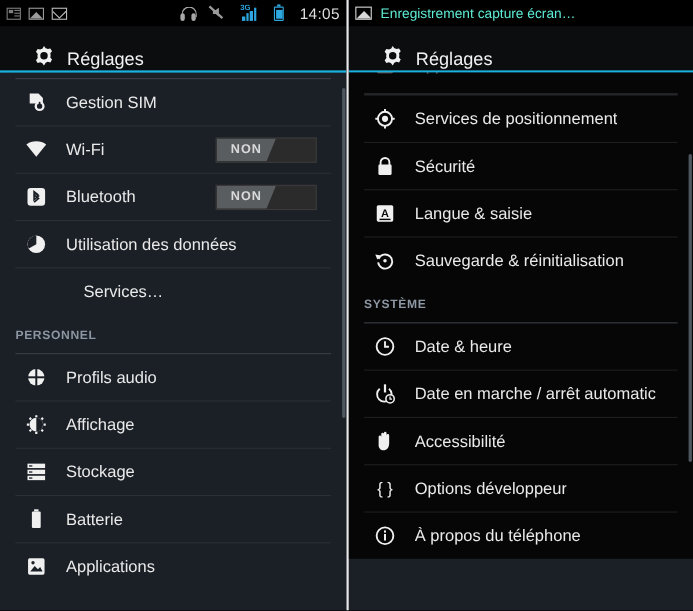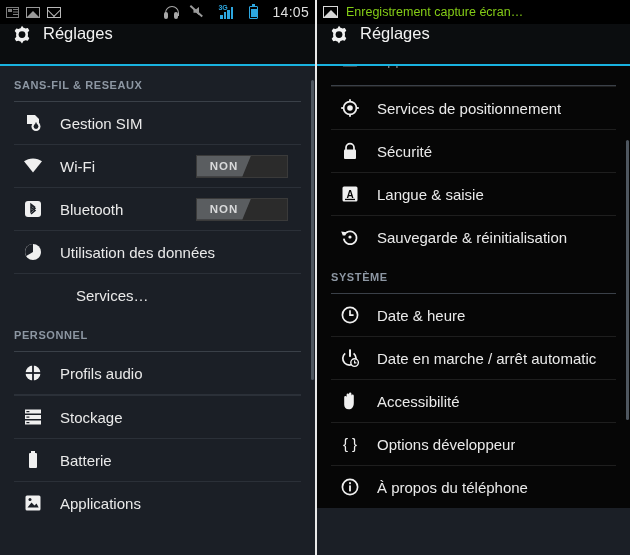--- a/index.html
+++ b/index.html
@@ -9,21 +9,21 @@
   .screens { display:flex; width:630px; height:555px; }
   .panel { width:315px; height:555px; position:relative; overflow:hidden; background:#1b1f26; }
   .panel.right { border-left:2px solid #e8e8e8; width:315px; }
 
   
   .statusbar { height:24px; background:#000; display:flex; align-items:center;
     padding:0 6px; position:relative; }
   .sb-left { display:flex; align-items:center; gap:7px; }
   .sb-right { margin-left:auto; display:flex; align-items:center; gap:14px; }
   .sb-time { color:#dfdfdf; font-size:14px; letter-spacing:.3px; }
-  .notif-title { color:#84cc16; font-size:12.5px; margin-left:8px; white-space:nowrap; }
+  .notif-title { color:#5eead4; font-size:12.5px; margin-left:8px; white-space:nowrap; }
 
   .ic { display:inline-block; }
   .ic-news { width:13px; height:11px; border:1.4px solid #7d7d7d; position:relative; }
   .ic-news:before { content:""; position:absolute; left:1px; top:1px; width:4px; height:3px; background:#7d7d7d; }
   .ic-news:after { content:""; position:absolute; left:6px; top:1.5px; width:5px; height:1px;
     background:#7d7d7d; box-shadow:0 2.5px 0 #7d7d7d, 0 5px 0 #7d7d7d; }
   .ic-pic { width:14px; height:11px; border:1.4px solid #9a9a9a; position:relative; overflow:hidden; }
   .ic-pic:after { content:""; position:absolute; bottom:0; left:0; width:0; height:0;
     border-left:6px solid transparent; border-right:6px solid transparent; border-bottom:6px solid #9a9a9a; }
   .ic-mail { width:14px; height:11px; border:1.4px solid #b9b9b9; position:relative; overflow:hidden; }
@@ -46,21 +46,21 @@
   .ic-signal { width:16px; height:13px; position:relative; }
   .ic-signal .bar { position:absolute; bottom:0; background:#2da7e0; width:2.6px; }
   .ic-signal .b1 { left:1px; height:4px; } .ic-signal .b2 { left:4.4px; height:6.5px; }
   .ic-signal .b3 { left:7.8px; height:9px; } .ic-signal .b4 { left:11.2px; height:11.5px; }
   .ic-signal .g { position:absolute; top:-2px; left:-1px; color:#2da7e0; font-size:7px; font-weight:bold; }
   .ic-batt { width:9px; height:13px; border:1.5px solid #2da7e0; position:relative; border-radius:1px; }
   .ic-batt:before { content:""; position:absolute; top:-3px; left:2px; width:3px; height:2px; background:#2da7e0; }
   .ic-batt:after { content:""; position:absolute; left:0.5px; bottom:0.5px; right:0.5px; top:2.5px; background:#2da7e0; }
 
   
-  .actionbar { height:40px; background:#0b0d0f; display:flex; align-items:flex-start; padding-left:10px; }
+  .actionbar { height:40px; background:#0b0d0f; display:flex; align-items:flex-end; padding-left:28px; }
   .ab-title { color:#f2f2f2; font-size:16.5px; margin-left:9px; }
   .gear { width:24px; height:24px; position:relative; flex:0 0 auto; }
   .gear svg { display:block; }
   .accent { height:2px; background:#19b2e0; }
 
   
   .list { position:relative; }
   .section { padding:13px 0 5px 14px; }
   .section-label { color:#8d97a3; font-size:11px; font-weight:bold; letter-spacing:.6px; }
   .section-rule { height:1px; background:#3a4048; margin:5px 14px 0 14px; }
@@ -125,23 +125,20 @@
           <path class="g-white" d="M12 1.8l1.5 2.0a8.4 8.4 0 0 1 1.9.8l2.4-.6 1.5 2.6-1.6 1.9c.2.6.3 1.3.3 1.9s-.1 1.3-.3 1.9l1.6 1.9-1.5 2.6-2.4-.6c-.6.4-1.2.6-1.9.8L12 19.5l-1.5-2.0a8.4 8.4 0 0 1-1.9-.8l-2.4.6-1.5-2.6 1.6-1.9a7.6 7.6 0 0 1 0-3.8L4.7 7.1l1.5-2.6 2.4.6c.6-.4 1.2-.6 1.9-.8L12 1.8z"></path>
           <circle cx="12" cy="10.6" r="3.4" fill="#0b0d0f"></circle>
         </svg>
       </span>
       <span class="ab-title">Réglages</span>
     </div>
     <div class="accent"></div>
 
     <div class="list">
 
-      <div class="section">
-        <div class="section-label">SANS-FIL &amp; RESEAUX</div>
-      </div>
       <div class="section-rule"></div>
 
       <div class="row">
         <span class="row-ic">
           <svg width="20" height="20" viewBox="0 0 20 20">
             <path class="g-white" d="M4 2h8l4 4v5h-12z"></path>
             <circle cx="13" cy="13.5" r="4.5" fill="#f0f0f0"></circle>
             <circle cx="13" cy="13.5" r="2.4" fill="#1b1f26"></circle>
             <rect x="12.3" y="9.6" width="1.4" height="3" fill="#1b1f26"></rect>
           </svg>
@@ -205,20 +202,39 @@
           <svg width="20" height="20" viewBox="0 0 20 20">
             <circle cx="10" cy="10" r="7.5" class="g-white"></circle>
             <rect x="9.1" y="1" width="1.8" height="18" fill="#1b1f26"></rect>
             <rect x="1" y="9.1" width="18" height="1.8" fill="#1b1f26"></rect>
           </svg>
         </span>
         <span class="row-label">Profils audio</span>
       </div>
       <div class="row-div"></div>
 
+      <div class="row">
+        <span class="row-ic">
+          <svg width="20" height="20" viewBox="0 0 20 20">
+            <circle cx="10" cy="10" r="6.2" class="g-white"></circle>
+            <g stroke="#f0f0f0" stroke-width="2">
+              <line x1="10" y1="1.4" x2="10" y2="3.4"></line>
+                <line x1="10" y1="16.6" x2="10" y2="18.6"></line>
+              <line x1="1.4" y1="10" x2="3.4" y2="10"></line>
+                <line x1="16.6" y1="10" x2="18.6" y2="10"></line>
+              <line x1="3.9" y1="3.9" x2="5.3" y2="5.3"></line>
+                <line x1="14.7" y1="14.7" x2="16.1" y2="16.1"></line>
+              <line x1="16.1" y1="3.9" x2="14.7" y2="5.3"></line>
+                <line x1="5.3" y1="14.7" x2="3.9" y2="16.1"></line>
+            </g>
+            <path d="M10 3.8v12.4a6.2 6.2 0 0 0 0-12.4z" fill="#1b1f26"></path>
+          </svg>
+        </span>
+        <span class="row-label">Affichage</span>
+      </div>
       <div class="row-div"></div>
 
       <div class="row">
         <span class="row-ic">
           <svg width="20" height="18" viewBox="0 0 20 18">
             <rect x="2" y="1.5" width="16" height="4" class="g-white"></rect>
             <rect x="2" y="7" width="16" height="4" class="g-white"></rect>
             <rect x="2" y="12.5" width="16" height="4" class="g-white"></rect>
             <rect x="3.4" y="3" width="3" height="1.2" fill="#1b1f26"></rect>
             <rect x="3.4" y="8.5" width="3" height="1.2" fill="#1b1f26"></rect>

